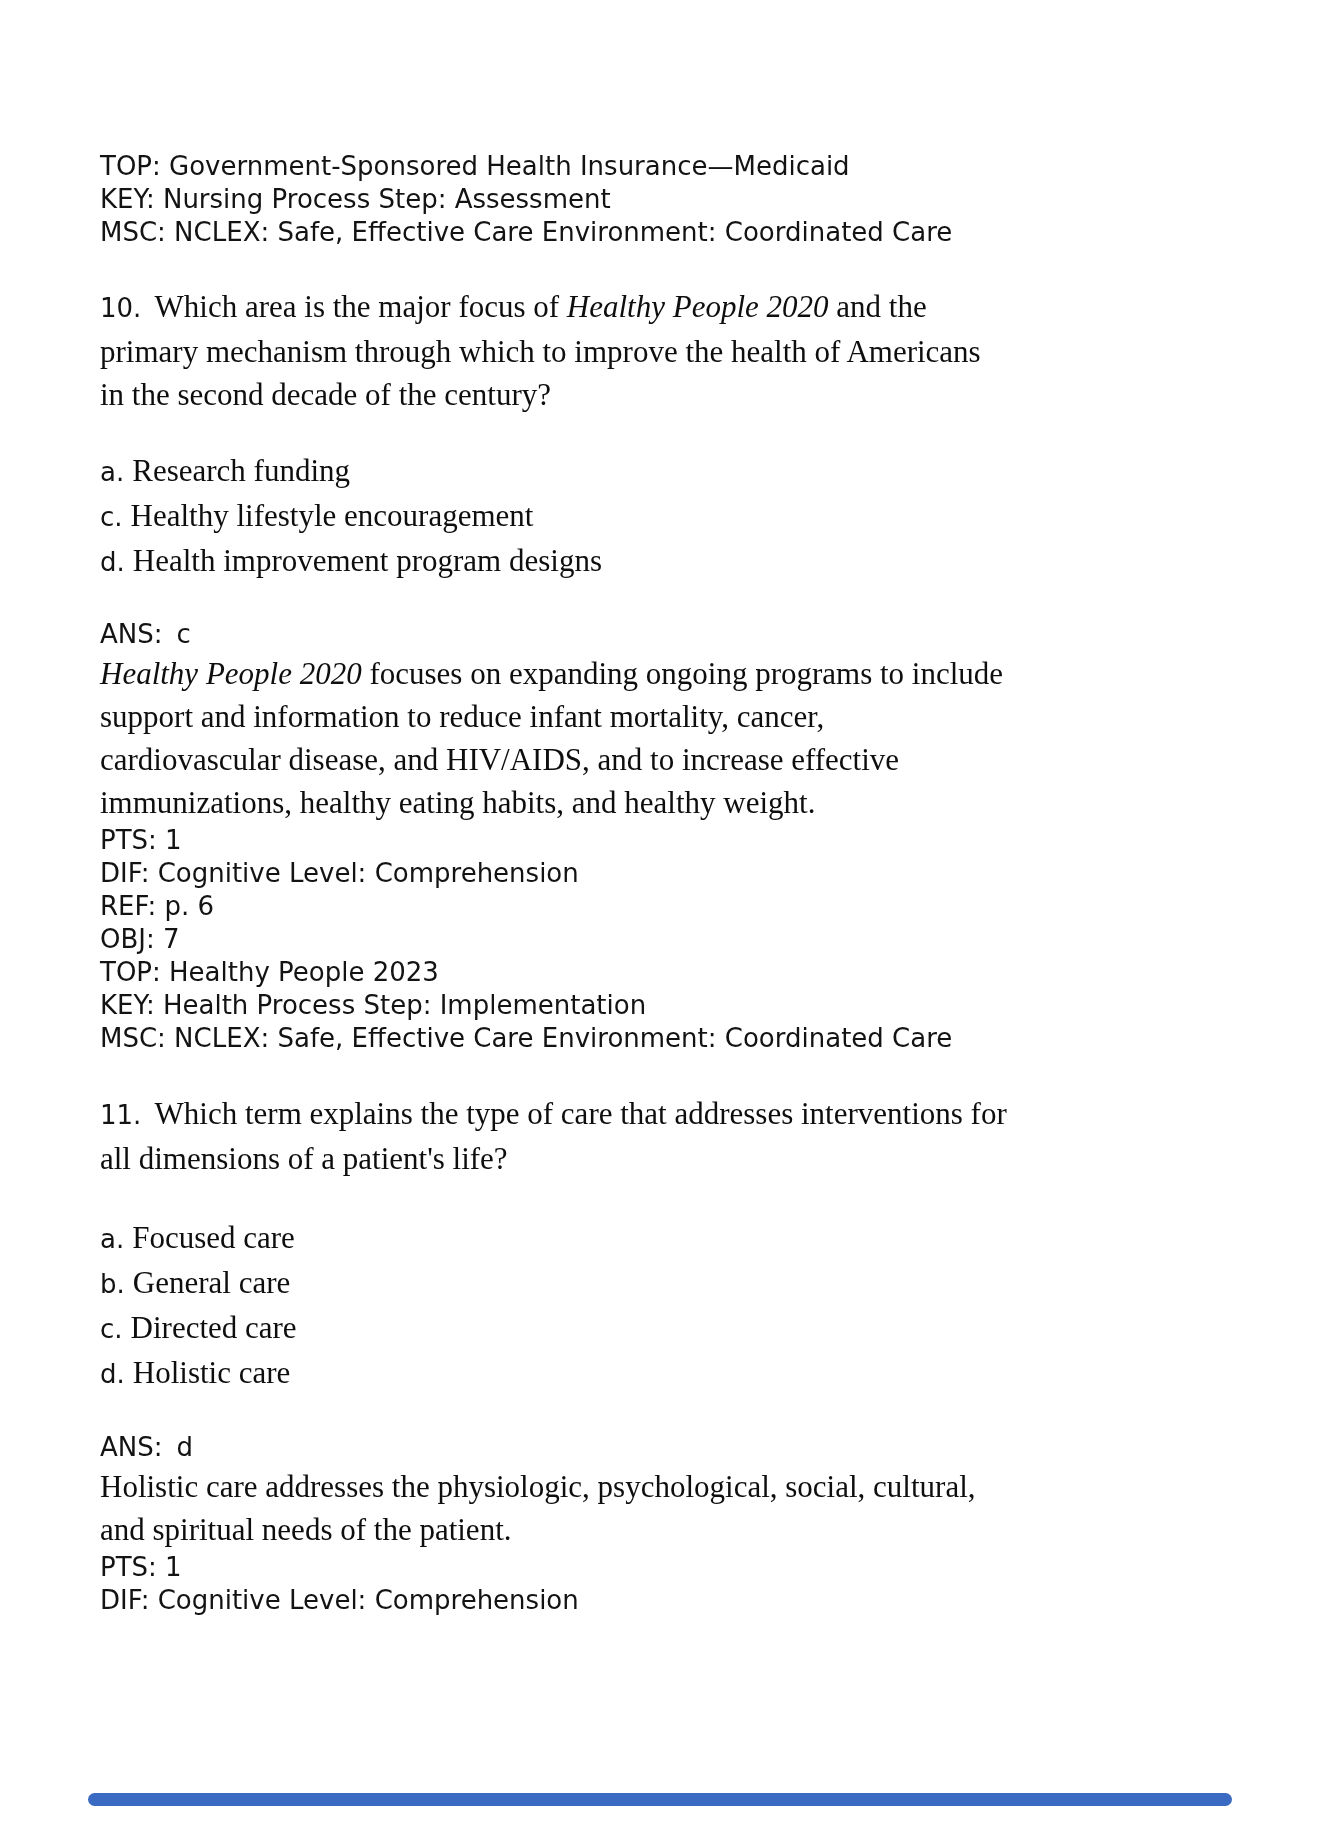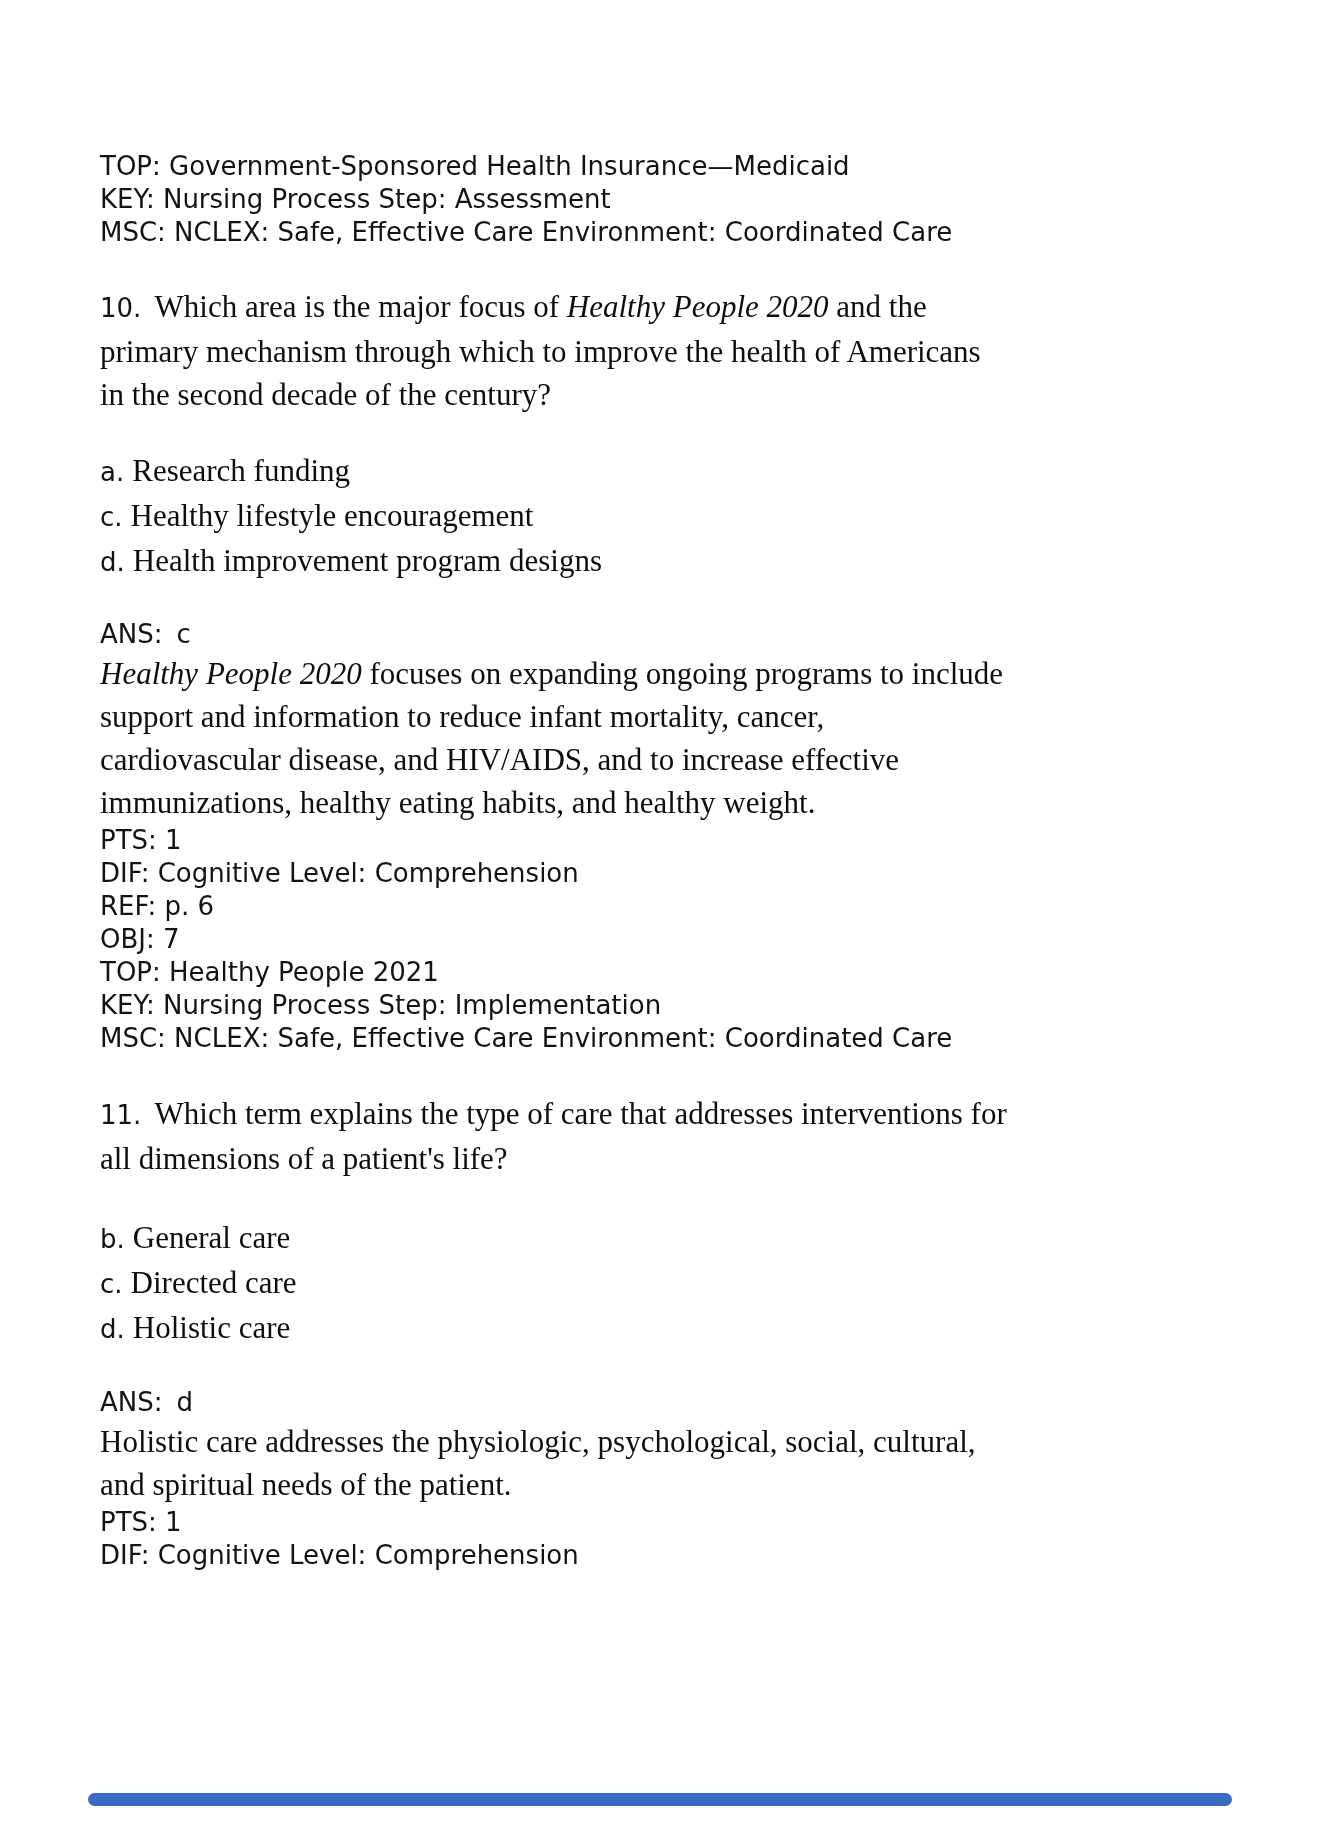--- a/index.html
+++ b/index.html
@@ -103,29 +103,30 @@
   <div class="serif rationale"><span class="italic">Healthy People 2020</span><span> focuses on expanding ongoing programs to include
 support and information to reduce infant mortality, cancer,
 cardiovascular disease, and HIV/AIDS, and to increase effective
 immunizations, healthy eating habits, and healthy weight.</span></div>
 
   <div class="meta metablock">
     <div>PTS: 1</div>
     <div>DIF: Cognitive Level: Comprehension</div>
     <div>REF: p. 6</div>
     <div>OBJ: 7</div>
-    <div>TOP: Healthy People 2021</div>
-    <div>KEY: Nursing Process Step: Implementation</div>
+    <div>TOP: Healthy People 2023</div>
+    <div>KEY: Health Process Step: Implementation</div>
     <div>MSC: NCLEX: Safe, Effective Care Environment: Coordinated Care</div>
   </div>
 
   <div class="serif question11"><span class="qnum">11.</span><span> Which term explains the type of care that addresses interventions for
 all dimensions of a patient's life?</span></div>
 
   <div class="options options2">
+    <div class="optline"><span class="optletter">a.</span><span>Focused care</span></div>
     <div class="optline"><span class="optletter">b.</span><span>General care</span></div>
     <div class="optline"><span class="optletter">c.</span><span>Directed care</span></div>
     <div class="optline"><span class="optletter">d.</span><span>Holistic care</span></div>
   </div>
 
   <div class="ansline ansline2"><span>ANS:</span><span class="ansletter">d</span></div>
 
   <div class="serif rationale"><span>Holistic care addresses the physiologic, psychological, social, cultural,
 and spiritual needs of the patient.</span></div>
 

